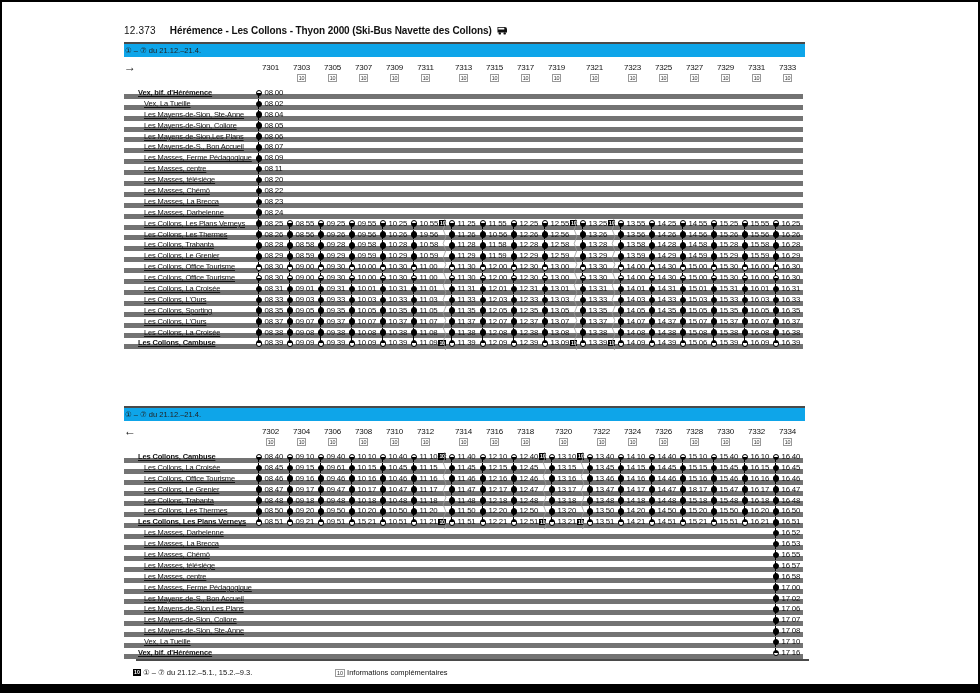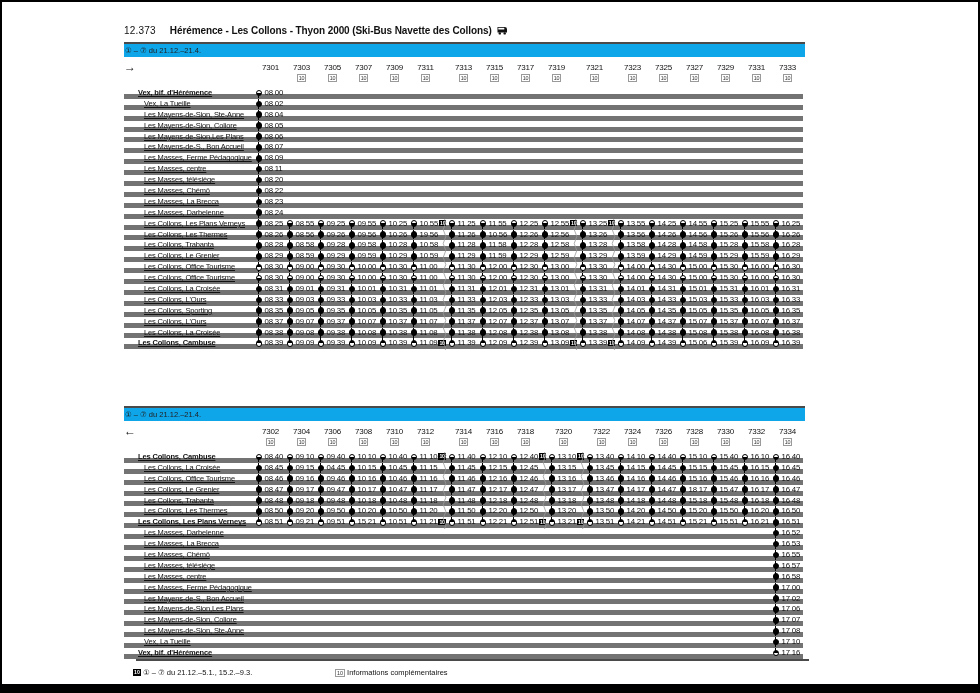--- a/index.html
+++ b/index.html
@@ -1733,21 +1733,21 @@
             <span class="tm">08 45</span>
           </div>
           <div class="cell">
             <i class="vl ln-full"></i>
             <i class="ic s"></i>
             <span class="tm">09 15</span>
           </div>
           <div class="cell">
             <i class="vl ln-full"></i>
             <i class="ic s"></i>
-            <span class="tm">04 45</span>
+            <span class="tm">09 61</span>
           </div>
           <div class="cell">
             <i class="vl ln-full"></i>
             <i class="ic s"></i>
             <span class="tm">10 15</span>
           </div>
           <div class="cell">
             <i class="vl ln-full"></i>
             <i class="ic s"></i>
             <span class="tm">10 45</span>

